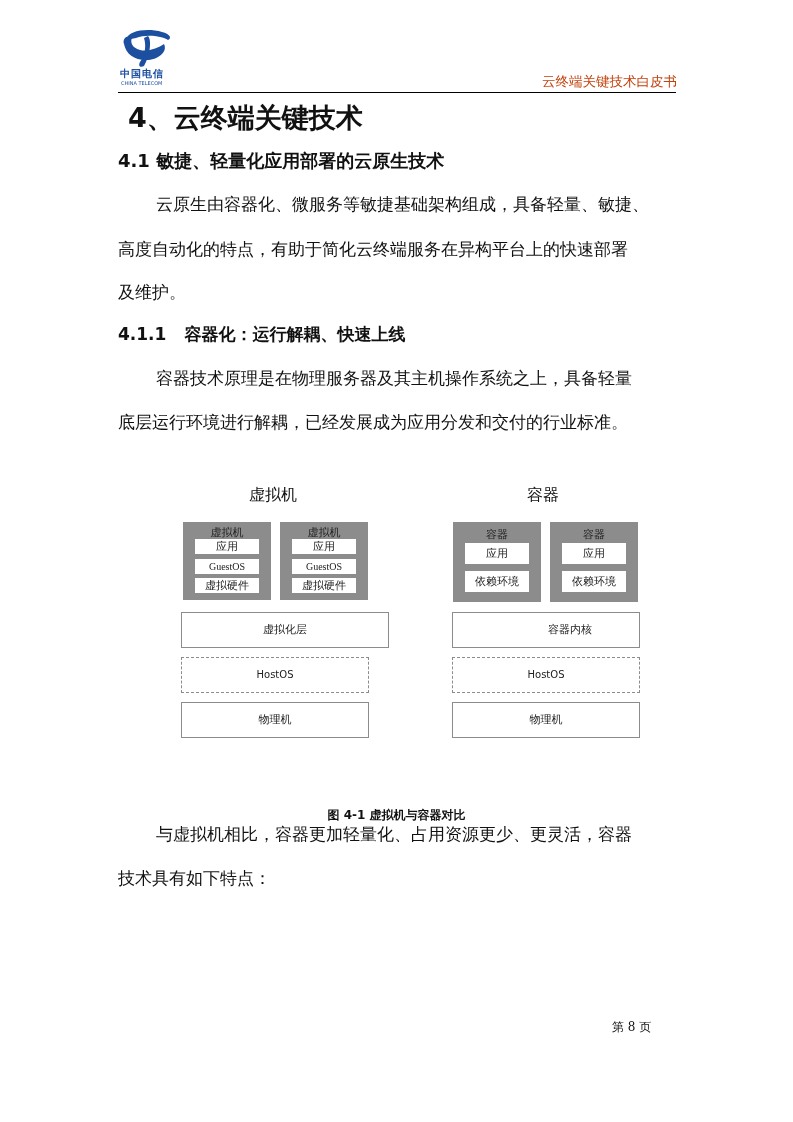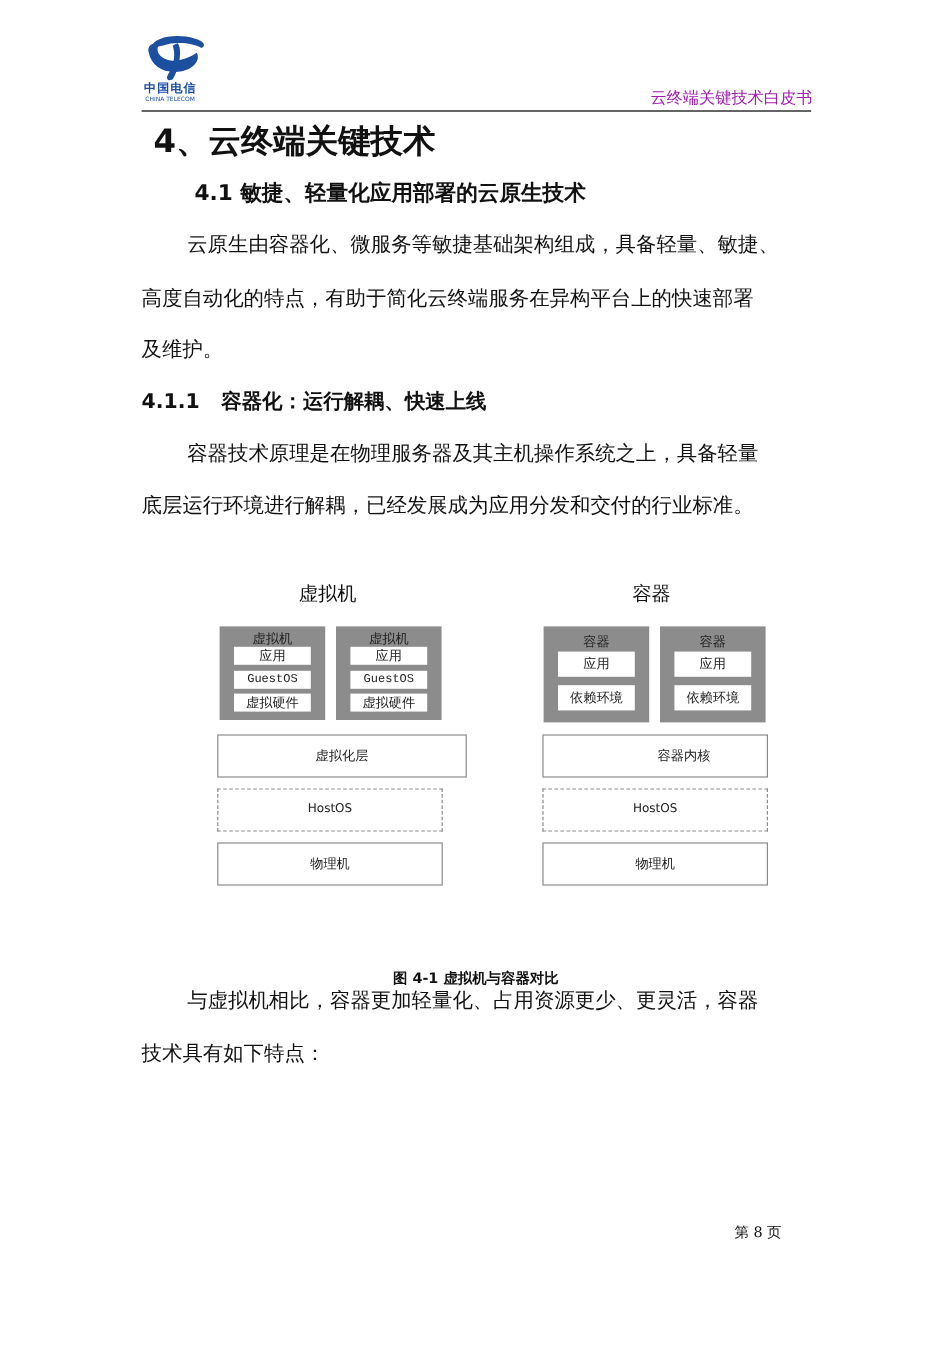--- a/index.html
+++ b/index.html
@@ -3,36 +3,36 @@
 <meta charset="utf-8">
 <style>
   html, body { margin:0; padding:0; background:#fff; }
   body { width:793px; height:1122px; position:relative; overflow:hidden;
          font-family:"DejaVu Serif","Liberation Serif",serif; color:#111; }
   .abs { position:absolute; }
   
   .logo { left:118px; top:26px; width:60px; height:58px; }
   .logo-cn { left:120px; top:67px; font-family:"DejaVu Sans",sans-serif; font-size:10px; color:#1c4fa0; font-weight:bold; letter-spacing:1px; white-space:nowrap; }
   .logo-en { left:121px; top:80px; font-family:"DejaVu Sans",sans-serif; font-size:5px; color:#1c4fa0; white-space:nowrap; }
-  .header-title { right:116px; top:73px; font-size:13.5px; color:#a21caf; white-space:nowrap; }
+  .header-title { right:116px; top:73px; font-size:13.5px; color:#c2410c; white-space:nowrap; }
   .header-rule { left:118px; top:92px; width:558px; height:1px; background:#000; }
   
   .h1 { left:128px; top:100px; font-family:"DejaVu Sans","Liberation Sans",sans-serif; font-weight:bold; font-size:27px; white-space:nowrap; }
-  .h2 { left:118px; top:149px; font-family:"DejaVu Sans","Liberation Sans",sans-serif; font-weight:bold; font-size:18px; white-space:nowrap;margin-left:44px; }
+  .h2 { left:118px; top:149px; font-family:"DejaVu Sans","Liberation Sans",sans-serif; font-weight:bold; font-size:18px; white-space:nowrap; }
   .h3 { left:118px; top:323px; font-family:"DejaVu Sans","Liberation Sans",sans-serif; font-weight:bold; font-size:17px; white-space:nowrap; }
   .h3 .num { margin-right:18px;margin-top:32px; }
   .p { left:118px; width:560px; font-size:17px; line-height:45px; white-space:nowrap; }
   .indent { padding-left:38px; }
   
   .d-title { font-size:16px; white-space:nowrap; transform:translateX(-50%); }
   .gbox { background:#8c8c8c; }
   .gcap { position:absolute; left:0; right:0; text-align:center; font-size:11px; color:#222; }
   .wbox { position:absolute; background:#fff; text-align:center; font-size:11px; color:#222;
           font-family:"DejaVu Serif",serif; }
-  .wbox.sans { font-family:Liberation Mono, monospace; font-size:10px; }
+  .wbox.sans { font-family:Liberation Serif, serif; font-size:10px; }
   .layer { border:1px solid #8c8c8c; text-align:center; font-size:11px; color:#222; box-sizing:border-box; }
   .layer.dashed { border:1px dashed #8c8c8c; font-family:"DejaVu Sans",sans-serif; font-size:10px; }
   .caption { left:0; width:793px; top:783px; text-align:center; font-family:"DejaVu Sans","Liberation Sans",sans-serif; font-weight:bold; font-size:12px;margin-top:24px; }
   .footer { left:612px; top:1019px; font-size:12px; white-space:nowrap; }
 </style>
 </head>
 <body>
 
 <div class="abs logo">
   <svg width="60" height="44" viewBox="0 0 60 44">

